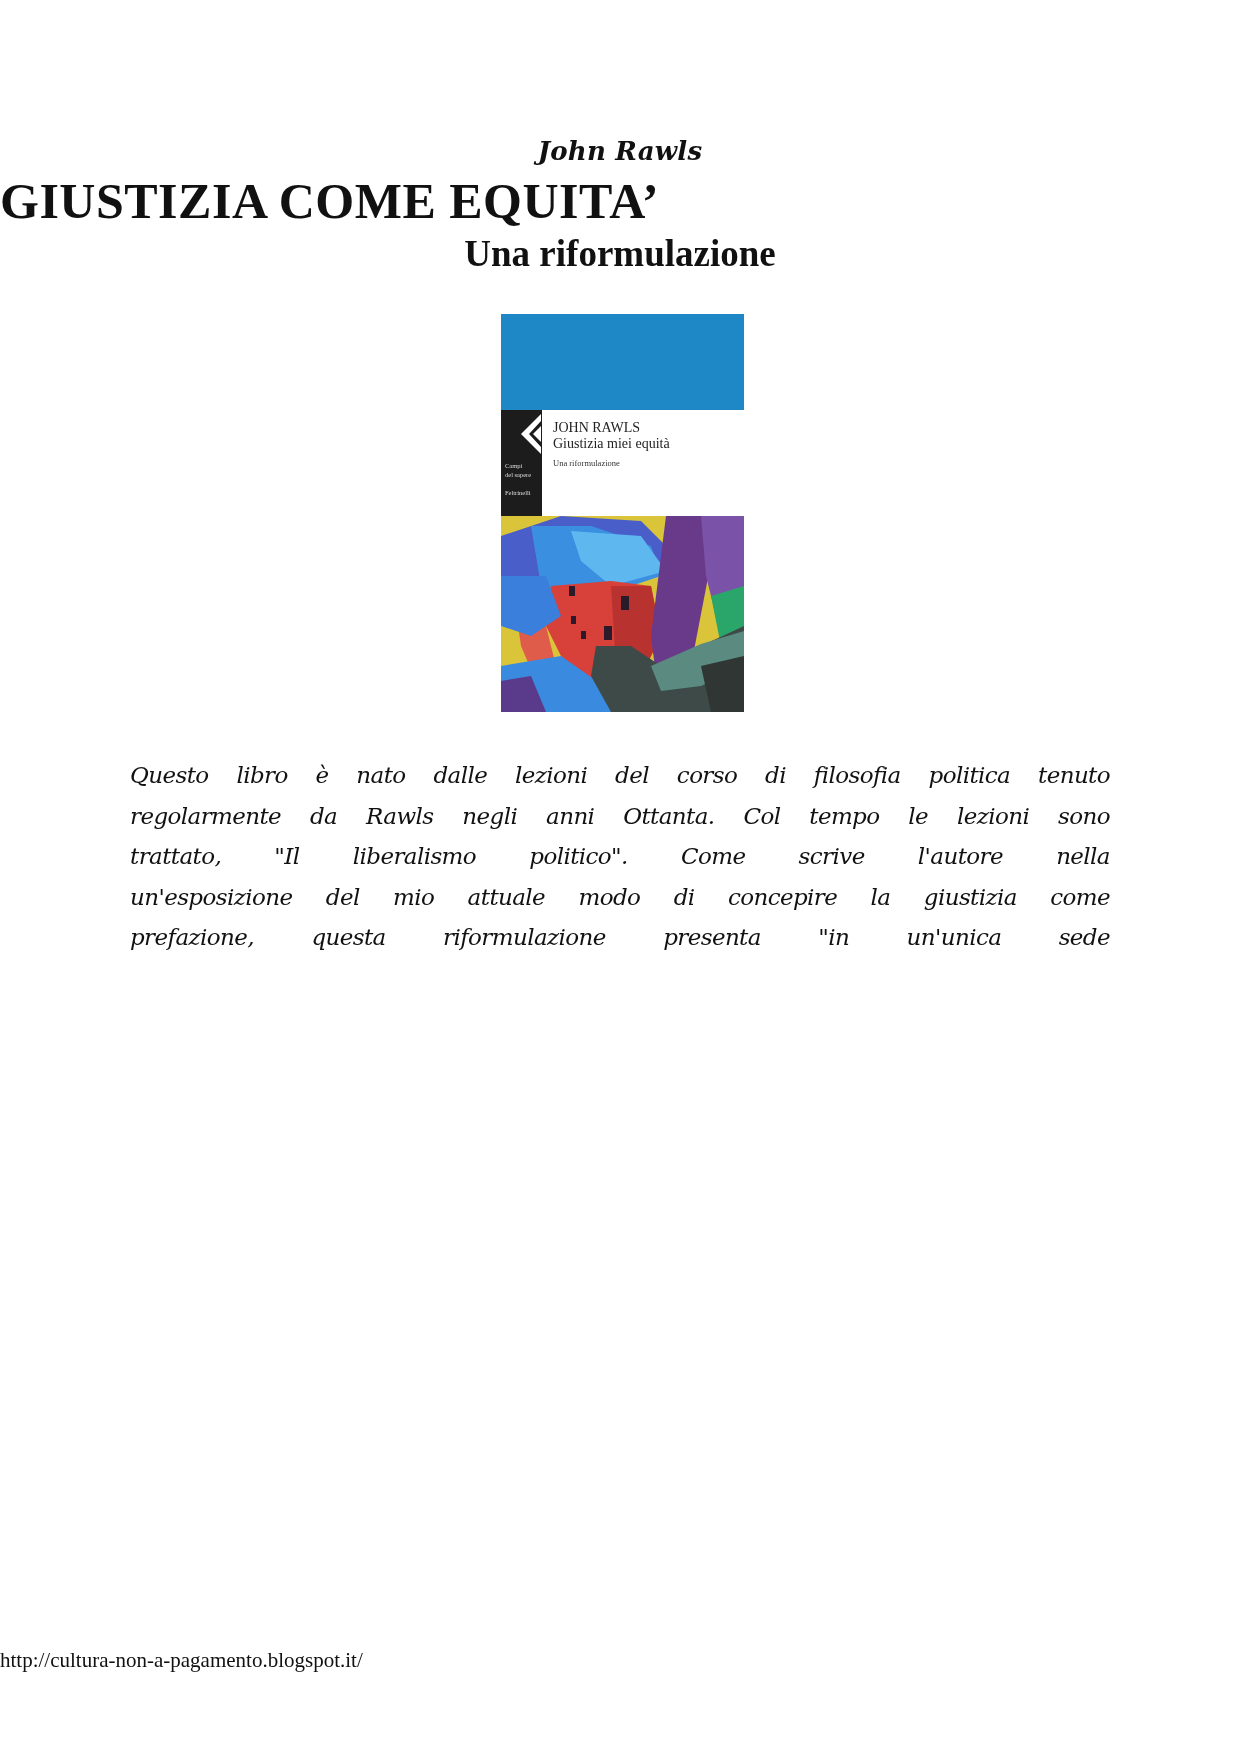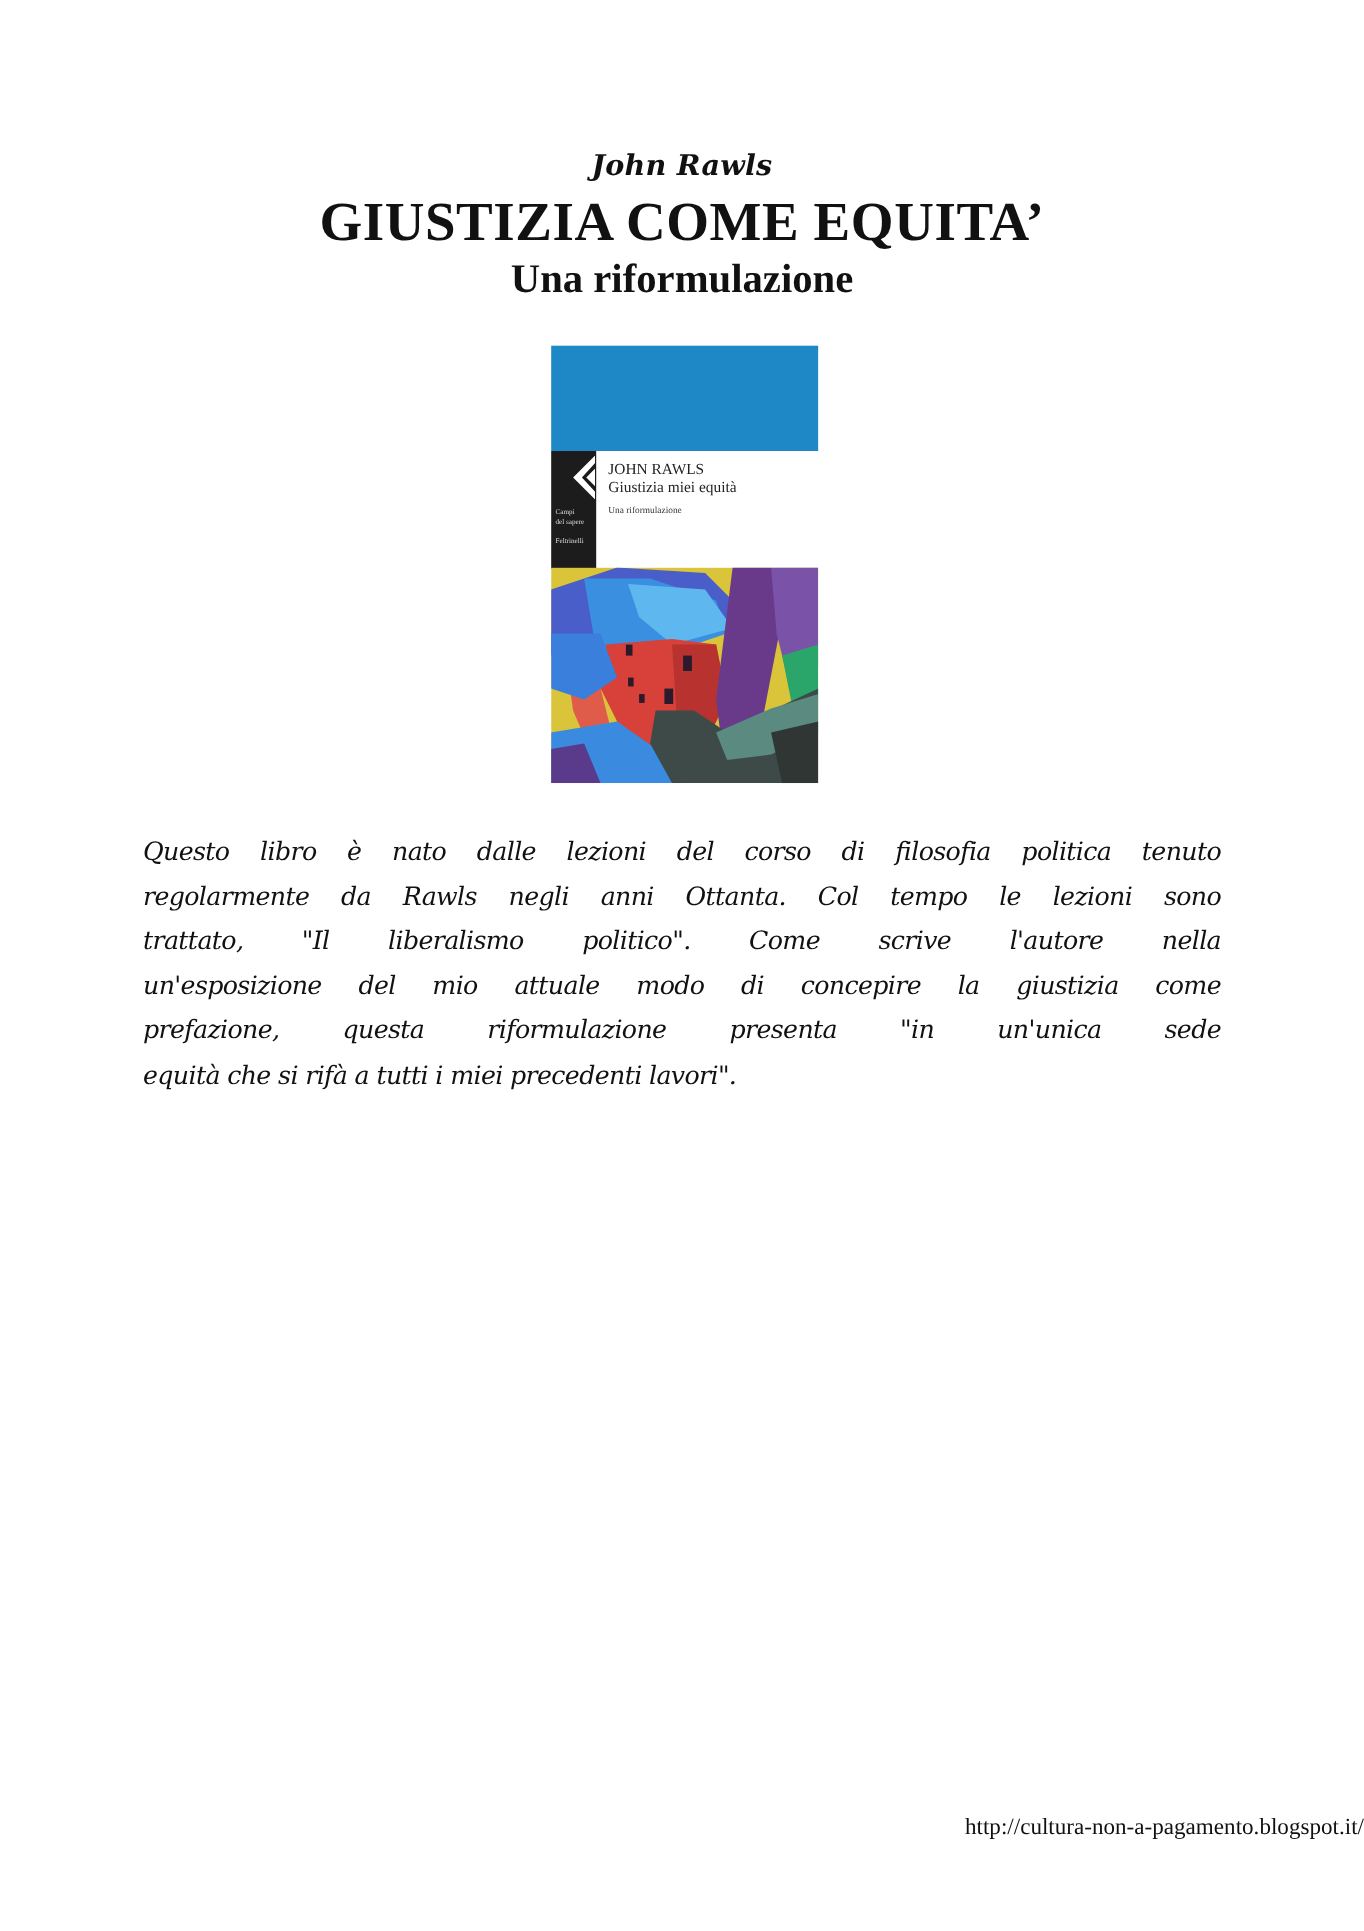--- a/index.html
+++ b/index.html
@@ -3,21 +3,21 @@
   <meta charset="utf-8">
   <style>
     html, body { margin: 0; padding: 0; background: #ffffff; }
     body { width: 1240px; height: 1755px; position: relative; overflow: hidden; }
     .author {
       position: absolute; left: 0; width: 1240px; top: 136px; text-align: center;
       font-family: "DejaVu Serif", serif; font-style: italic; font-weight: bold;
       font-size: 26px; color: #111; letter-spacing: 0.2px;
     }
     .title {
-      position: absolute; left: 0; width: 1240px; top: 172px; text-align: center;
+      position: absolute; left: 0; width: 1240px; top: 172px; 
       font-family: "Liberation Serif", serif; font-weight: bold;
       font-size: 50px; color: #111; letter-spacing: 0.5px;
     }
     .subtitle {
       position: absolute; left: 0; width: 1240px; top: 232px; text-align: center;
       font-family: "Liberation Serif", serif; font-weight: bold;
       font-size: 37px; color: #111;
     }
     .cover {
       position: absolute; left: 501px; top: 314px; width: 243px; height: 398px;
@@ -49,21 +49,21 @@
     .cover-painting { position: absolute; left: 0; top: 202px; width: 243px; height: 196px; }
     .body-text {
       position: absolute; left: 130px; top: 755px; width: 980px;
       font-family: "DejaVu Serif", serif; font-style: italic;
       font-size: 23px; line-height: 40.5px; color: #111;
       text-align: justify; letter-spacing: -0.6px; word-spacing: 0px;
     }
     .body-text .line { display: block; text-align: justify; text-align-last: justify; height: 40.5px; white-space: nowrap; }
     .body-text .line.last { text-align-last: left; }
     .footer {
-      position: absolute; left: 0; width: 1240px; top: 1648px; text-align: right;
+      position: absolute; left: 0; width: 1240px; top: 1648px; text-align: left;
       font-family: "Liberation Serif", serif; font-size: 21px; color: #111;
     }
   </style>
 </head>
 <body>
 
 <div class="author">John Rawls</div>
 <div class="title">GIUSTIZIA COME EQUITA’</div>
 <div class="subtitle">Una riformulazione</div>
 
@@ -106,16 +106,15 @@
     <rect x="80" y="115" width="5" height="8" fill="#2a1a2a"></rect>
   </svg>
 </div>
 
 <div class="body-text">
   <span class="line">Questo libro è nato dalle lezioni del corso di filosofia politica tenuto</span>
   <span class="line">regolarmente da Rawls negli anni Ottanta. Col tempo le lezioni sono</span>
   <span class="line">trattato, "Il liberalismo politico". Come scrive l'autore nella</span>
   <span class="line">un'esposizione del mio attuale modo di concepire la giustizia come</span>
   <span class="line">prefazione, questa riformulazione presenta "in un'unica sede</span>
-  <span class="line last">equità che si rifà a tutti i miei precedenti lavori".</span>
 </div>
 
 <div class="footer">http://cultura-non-a-pagamento.blogspot.it/</div>
 
 </body></html>

